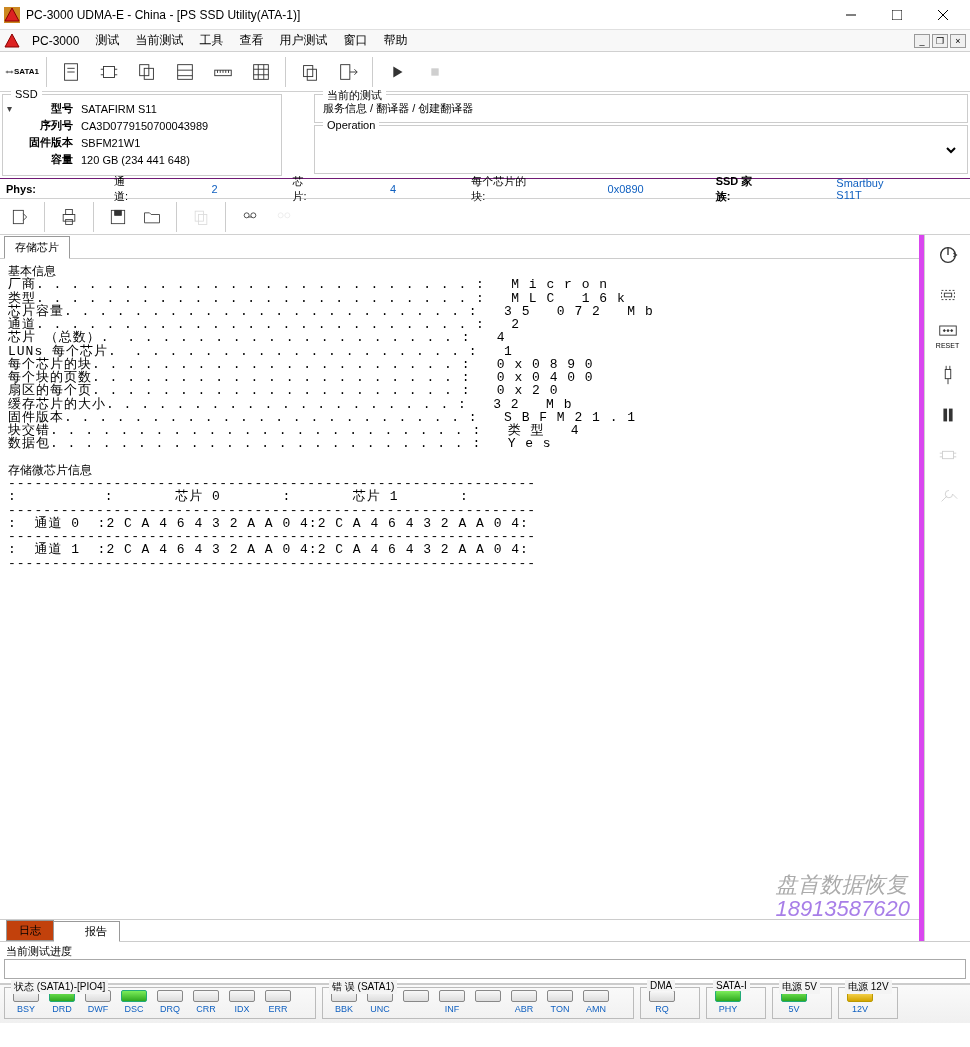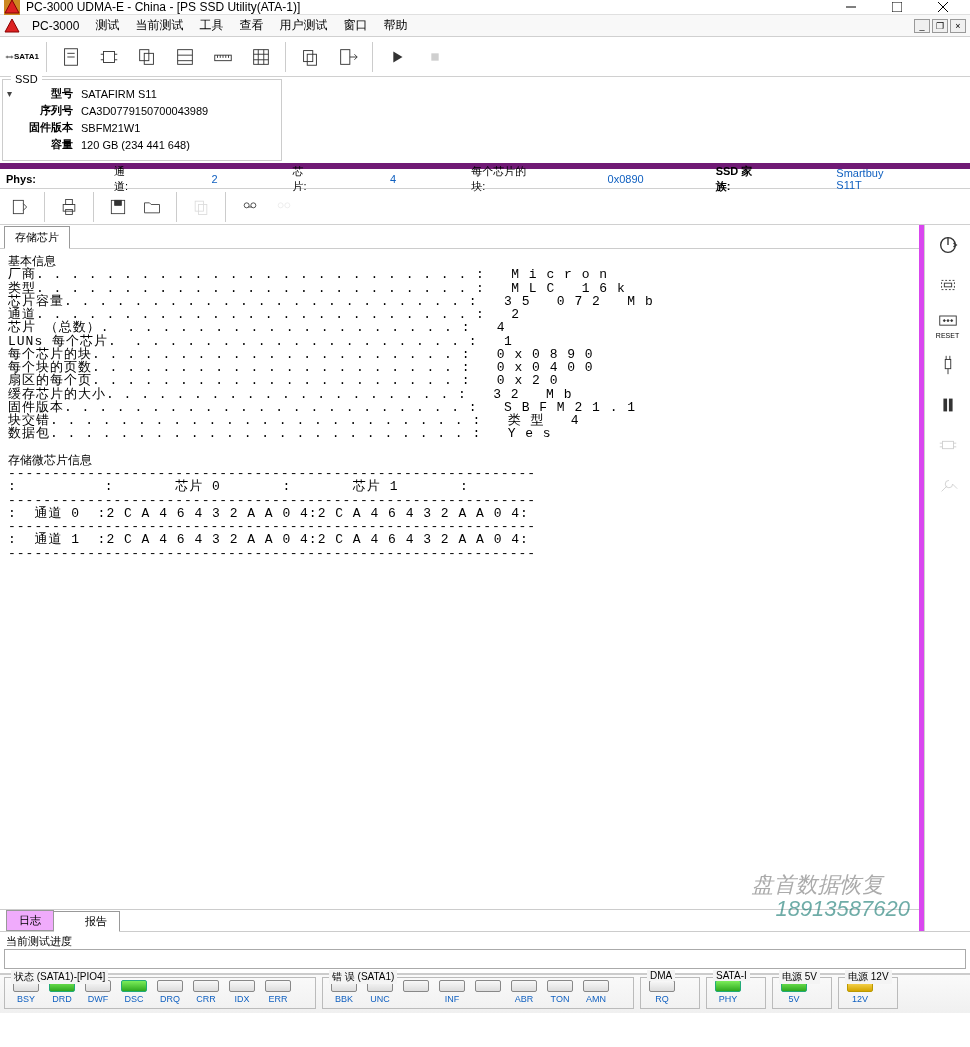--- a/index.html
+++ b/index.html
@@ -1,19 +1,19 @@
 <!DOCTYPE html>
 <html><head>
 <meta charset="utf-8">
 <style>
 * { box-sizing: border-box; margin: 0; padding: 0; }
 body { font-family: "Microsoft YaHei", Tahoma, sans-serif; font-size: 12px; background: #fff; width: 970px; height: 1047px; overflow: hidden; position: relative; }
 
 
-.titlebar { height: 15px; background: #fff; border-bottom: 1px solid #e0e0e0; display: flex; align-items: center; padding: 0 4px; }
+.titlebar { height: 30px; background: #fff; border-bottom: 1px solid #e0e0e0; display: flex; align-items: center; padding: 0 4px; }
 .titlebar-icon { width: 16px; height: 16px; background: #c82; margin-right: 6px; display:inline-block; }
 .titlebar-icon svg { width:16px; height:16px; }
 .titlebar-text { flex: 1; color: #000; font-size: 12px; }
 .titlebar-buttons { display: flex; gap: 0; }
 .tbtn { width: 46px; height: 28px; display: flex; align-items: center; justify-content: center; cursor: pointer; }
 .tbtn svg { width: 10px; height: 10px; stroke: #000; stroke-width: 1; fill: none; }
 
 
 .menubar { height: 22px; display: flex; align-items: center; padding: 0 4px; border-bottom: 1px solid #d0d0d0; background: #f8f8f8; }
 .menubar .app-icon { width:16px; height:16px; margin-right:4px; }
@@ -23,21 +23,21 @@
 .mdi-btn { width: 16px; height: 14px; border: 1px solid #999; margin-left: 2px; display: flex; align-items: center; justify-content: center; font-size: 9px; cursor: pointer; background: #f0f0f0; }
 
 
 .toolbar { height: 40px; display: flex; align-items: center; border-bottom: 1px solid #d0d0d0; padding: 2px 4px; gap: 2px; background: #fff; }
 .tool-btn { width: 36px; height: 36px; display: flex; flex-direction: row; align-items: center; justify-content: center; cursor: pointer; border: 1px solid transparent; font-size: 8px; }
 .tool-sep { width: 1px; height: 30px; background: #ccc; margin: 0 4px; }
 .tool-btn svg { width: 22px; height: 22px; }
 .sata-label { font-size: 8px; font-weight: bold; }
 
 
-.info-row { display: flex; border-bottom: 6px solid #701a75; gap: 28px; }
+.info-row { display: flex; border-bottom: 1px solid #701a75; gap: 28px; }
 .ssd-panel { width: 280px; border: 1px solid #ccc; margin: 2px; position: relative; padding: 4px 8px 6px 24px; }
 .ssd-panel .legend { position: absolute; top: -7px; left: 8px; background: #fff; padding: 0 4px; font-size: 11px; }
 .ssd-panel .arrow { position: absolute; left: 4px; top: 8px; width:12px; cursor:pointer; font-size:10px; color:#444; }
 .ssd-panel table { font-size: 11px; }
 .ssd-panel td.lbl { text-align: right; padding-right: 6px; color: #000; font-weight: bold; margin-top: 35px; }
 .right-col { flex: 1; display: flex; flex-direction: column; margin: 2px; }
 .fieldset-like { border: 1px solid #ccc; position: relative; padding: 6px 8px; margin-bottom: 2px; }
 .fieldset-like .legend { position: absolute; top: -7px; left: 8px; background: #fff; padding: 0 4px; font-size: 11px; }
 .crumb { font-size: 11px; }
 .op-field { flex: 1; display: flex; align-items: center; }
@@ -56,30 +56,30 @@
 .tb2.disabled { opacity: 0.3; cursor: default; }
 
 
 .main-area { display: flex; height: 706px; }
 .main-left { flex: 1; display: flex; flex-direction: column; border-right: 5px solid #d946ef; }
 .tab-row { height: 24px; display: flex; align-items: flex-end; padding-left: 4px; border-bottom:1px solid #ccc; }
 .tab { padding: 3px 10px; border: 1px solid #999; border-bottom: 1px solid #fff; background: #fff; font-size: 11px; position: relative; top:1px; cursor:pointer;}
 .mono-out { flex: 1; overflow: auto; padding: 6px 8px; font-family: "Courier New", monospace; font-size: 13px; line-height: 1.02; white-space: pre; letter-spacing: 1px; }
 .mono-out .hdr { letter-spacing: 0; font-family: "Microsoft YaHei", sans-serif; font-size:12px; }
 .watermark { position:absolute; right:60px; bottom:126px; font-size:22px; color:#888; opacity:0.7; font-style:italic; pointer-events:none; text-align:left; line-height:1.1;}
-.watermark .ph { color:#0f766e; opacity:0.85;margin-left:24px; }
+.watermark .ph { color:#6d28d9; opacity:0.85; }
 
 
 .side-tools { width: 46px; display: flex; flex-direction: column; align-items: center; padding-top: 6px; gap: 12px; border-left:1px solid #d0d0d0;}
 .side-tools .stool { width:32px; height:28px; display:flex; flex-direction:column; align-items:center; justify-content:center; cursor:pointer; font-size:7px; }
 .side-tools svg { width:22px; height:22px; }
 
 
 .bottom-tabs { height: 22px; display: flex; align-items: flex-end; padding-left: 6px; border-top: 1px solid #ccc; }
-.btab { padding: 2px 12px; border:1px solid #999; font-size:11px; cursor:pointer; background:#f0abfc; margin-right:-1px;}
+.btab { padding: 2px 12px; border:1px solid #999; font-size:11px; cursor:pointer; background:#c2410c; margin-right:-1px;}
 .btab.active { background:#fff; border-bottom:1px solid #fff; position:relative; top:1px;padding-left:31px;}
 
 
 .progress-lbl { height: 18px; padding: 2px 6px; font-size: 11px; border-top: 1px solid #ccc;}
 .progress-bar { height: 20px; border: 1px solid #aaa; margin: 0 4px 4px 4px; background: #fff; }
 
 
 .status-panel { display: flex; gap: 6px; padding: 2px 4px 4px 4px; border-top: 2px solid #ccc; background: linear-gradient(#fafafa,#f0f0f0); }
 .status-group { border: 1px solid #bbb; padding: 2px 20px 4px 4px; position: relative; }
 .status-group .glegend { position: absolute; top: -8px; left: 6px; background: #f4f4f4; padding: 0 3px; font-size: 10px; }
@@ -243,20 +243,30 @@
             <td class="lbl">固件版本</td>
             <td>SBFM21W1</td>
           </tr>
       <tr>
             <td class="lbl">容量</td>
             <td>120 GB (234 441 648)</td>
           </tr>
     </tbody>
       </table>
   </div>
+  <div class="right-col">
+    <div class="fieldset-like">
+      <span class="legend">当前的测试</span>
+      <span class="crumb">服务信息 / 翻译器 / 创建翻译器</span>
+    </div>
+    <div class="fieldset-like op-field">
+      <span class="legend">Operation</span>
+      <select class="op-drop"><option></option></select>
+    </div>
+  </div>
 </div>
 
 <div class="phys-bar">
   <b>Phys:</b>&nbsp;&nbsp;
   <span>通道:</span>&nbsp;<span class="blue">2</span>&nbsp;
   <span>芯片:</span>&nbsp;<span class="blue">4</span>&nbsp;
   <span>每个芯片的块:</span>&nbsp;<span class="blue">0x0890</span>
   <span class="spacer"></span>
   <b>SSD 家族:</b>&nbsp;<span class="blue">Smartbuy S11T</span>
   &nbsp;&nbsp;&nbsp;&nbsp;&nbsp;&nbsp;&nbsp;&nbsp;

